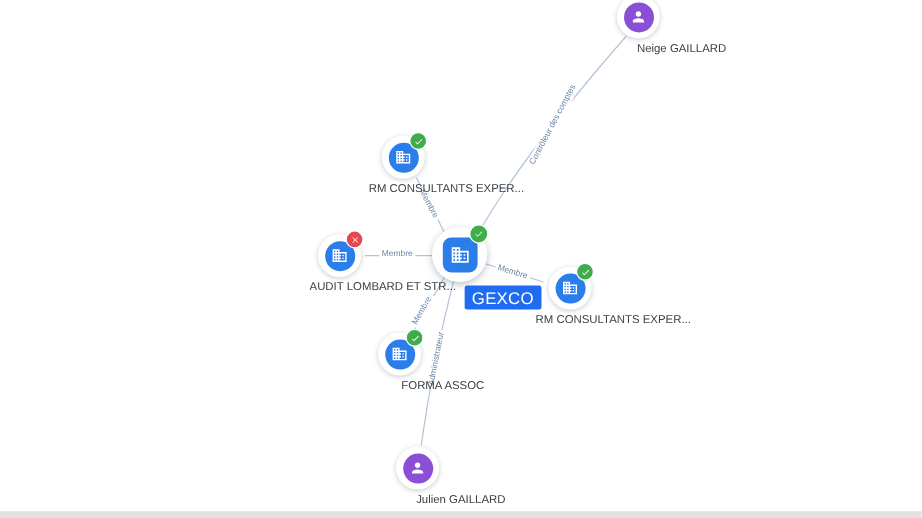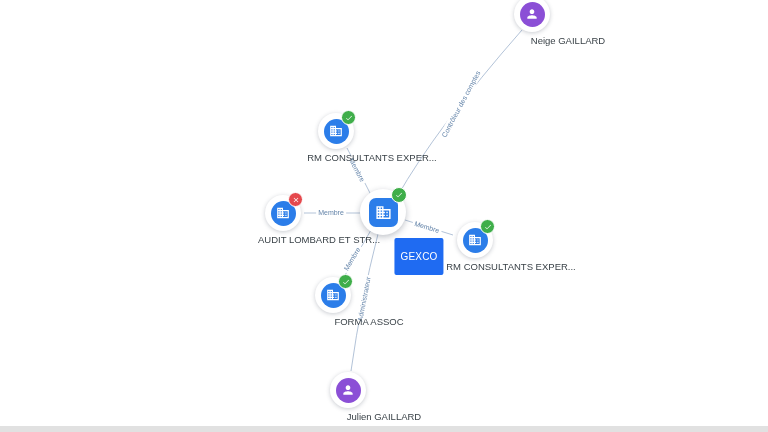--- a/index.html
+++ b/index.html
@@ -39,22 +39,22 @@
   }
   .badge svg{width:8px;height:8px;fill:#fff;display:block;}
   .badge-green{background:#3fae4a;}
   .badge-red{background:#e5484d;}
   .center .badge{right:-1px;top:-2px;width:14px;height:14px;}
   .nlabel{
     position:absolute;top:21px;left:0;transform:translateX(-50%);
     white-space:nowrap;font-size:9.5px;color:#3a4248;text-align:left;margin-left:36px;
   }
   .center .nlabel{
-    top:26px;background:#1f6bf2;color:#fff;font-size:10px;
-    padding:13px 6px;border-radius:2px;letter-spacing:.2px;
+    top:26px;background:#1f6bf2;color:#fff;font-size:14px;
+    padding:2px 6px;border-radius:2px;letter-spacing:.2px;
   }
   .bottom-bar{
     position:absolute;left:0;bottom:0;width:768px;height:6px;
     background:#e1e1e1;z-index:4;
   }
 </style>
 </head>
 <body>
 
 <div class="canvas">

